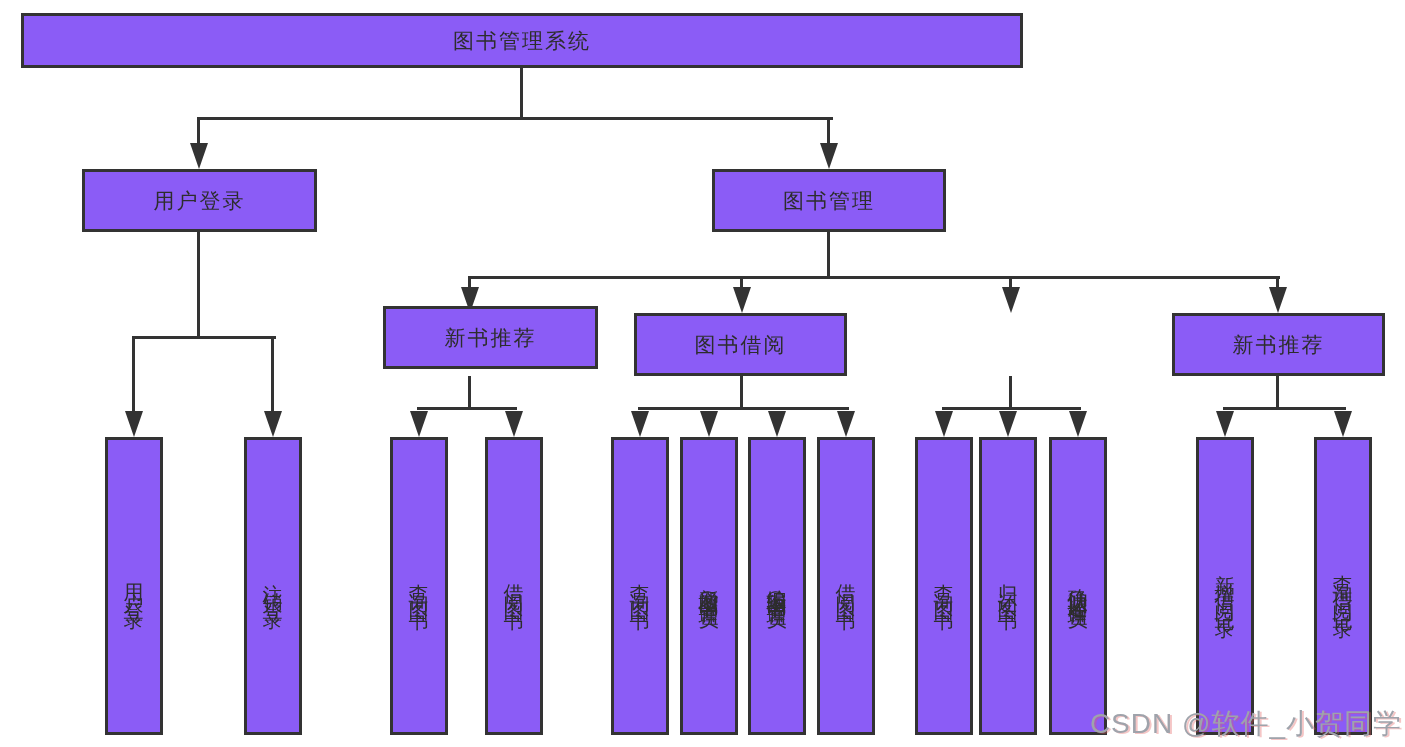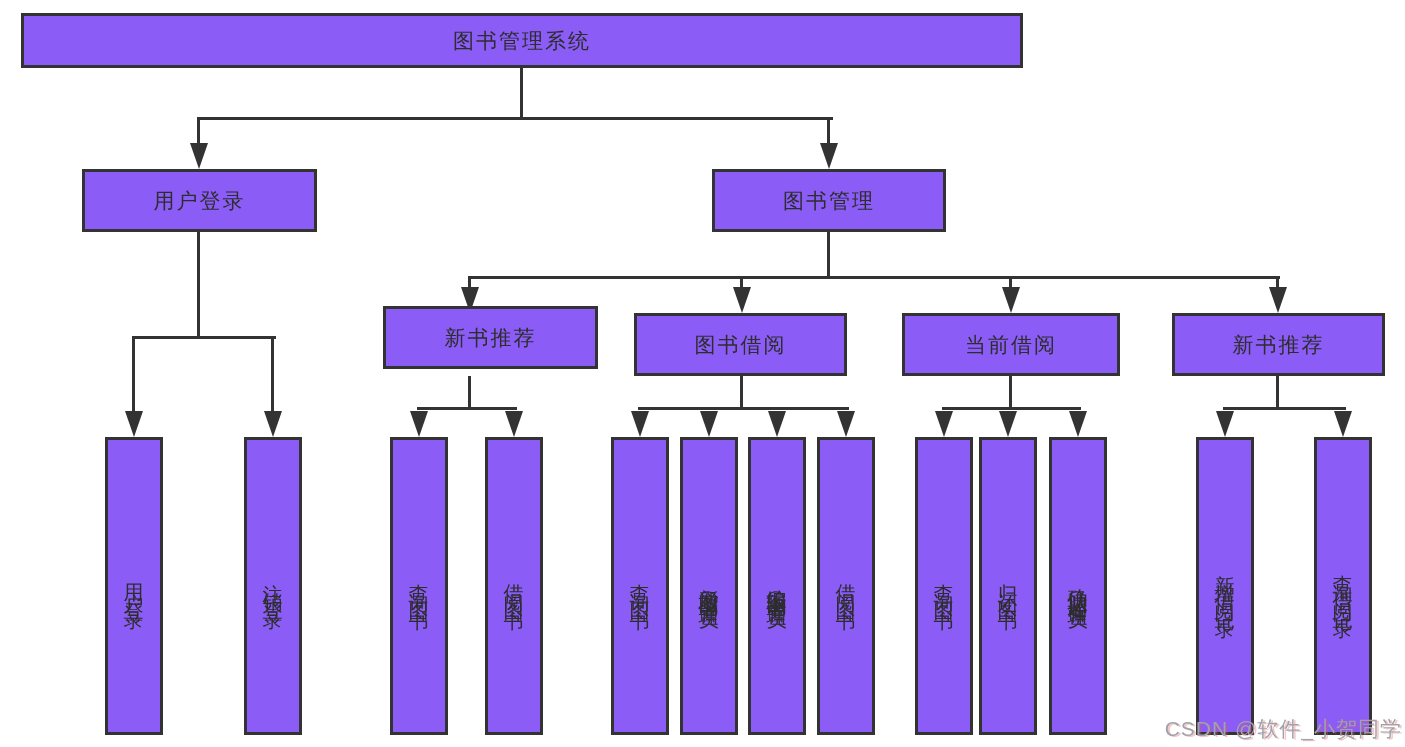--- a/index.html
+++ b/index.html
@@ -80,21 +80,21 @@
   .a7{left:125px;top:411px;} .a8{left:264px;top:411px;}
   .a9{left:410px;top:411px;} .a10{left:505px;top:411px;}
   .a11{left:631px;top:411px;} .a12{left:700px;top:411px;}
   .a13{left:768px;top:411px;} .a14{left:837px;top:411px;}
   .a15{left:935px;top:411px;} .a16{left:999px;top:411px;}
   .a17{left:1069px;top:411px;}
   .a18{left:1216px;top:411px;} .a19{left:1334px;top:411px;}
   .watermark{
     position:absolute;
     right:3px;bottom:4px;
-    font-size:21px;
+    font-size:28px;
     color:#9fa3ab;
     text-shadow:2px 1px 0 rgba(226,93,93,0.35);
     letter-spacing:1px;
     white-space:nowrap;
   }
 </style>
 </head>
 <body>
 
 <div id="canvas">
@@ -152,23 +152,20 @@
   <div class="box n-book hlabel">
     <span>图书管理</span>
   </div>
 
   <div class="box n-new hlabel">
     <span>新书推荐</span>
   </div>
   <div class="box n-borrow hlabel">
     <span>图书借阅</span>
   </div>
-  <div class="box n-current hlabel">
-    <span>当前借阅</span>
-  </div>
   <div class="box n-record hlabel">
     <span>新书推荐</span>
   </div>
 
   <div class="box lf leaf g1l1">用户登录</div>
   <div class="box lf leaf g1l2">注销登录</div>
 
   <div class="box lf leaf g2l1">查询图书</div>
   <div class="box lf leaf g2l2">借阅图书</div>
 

